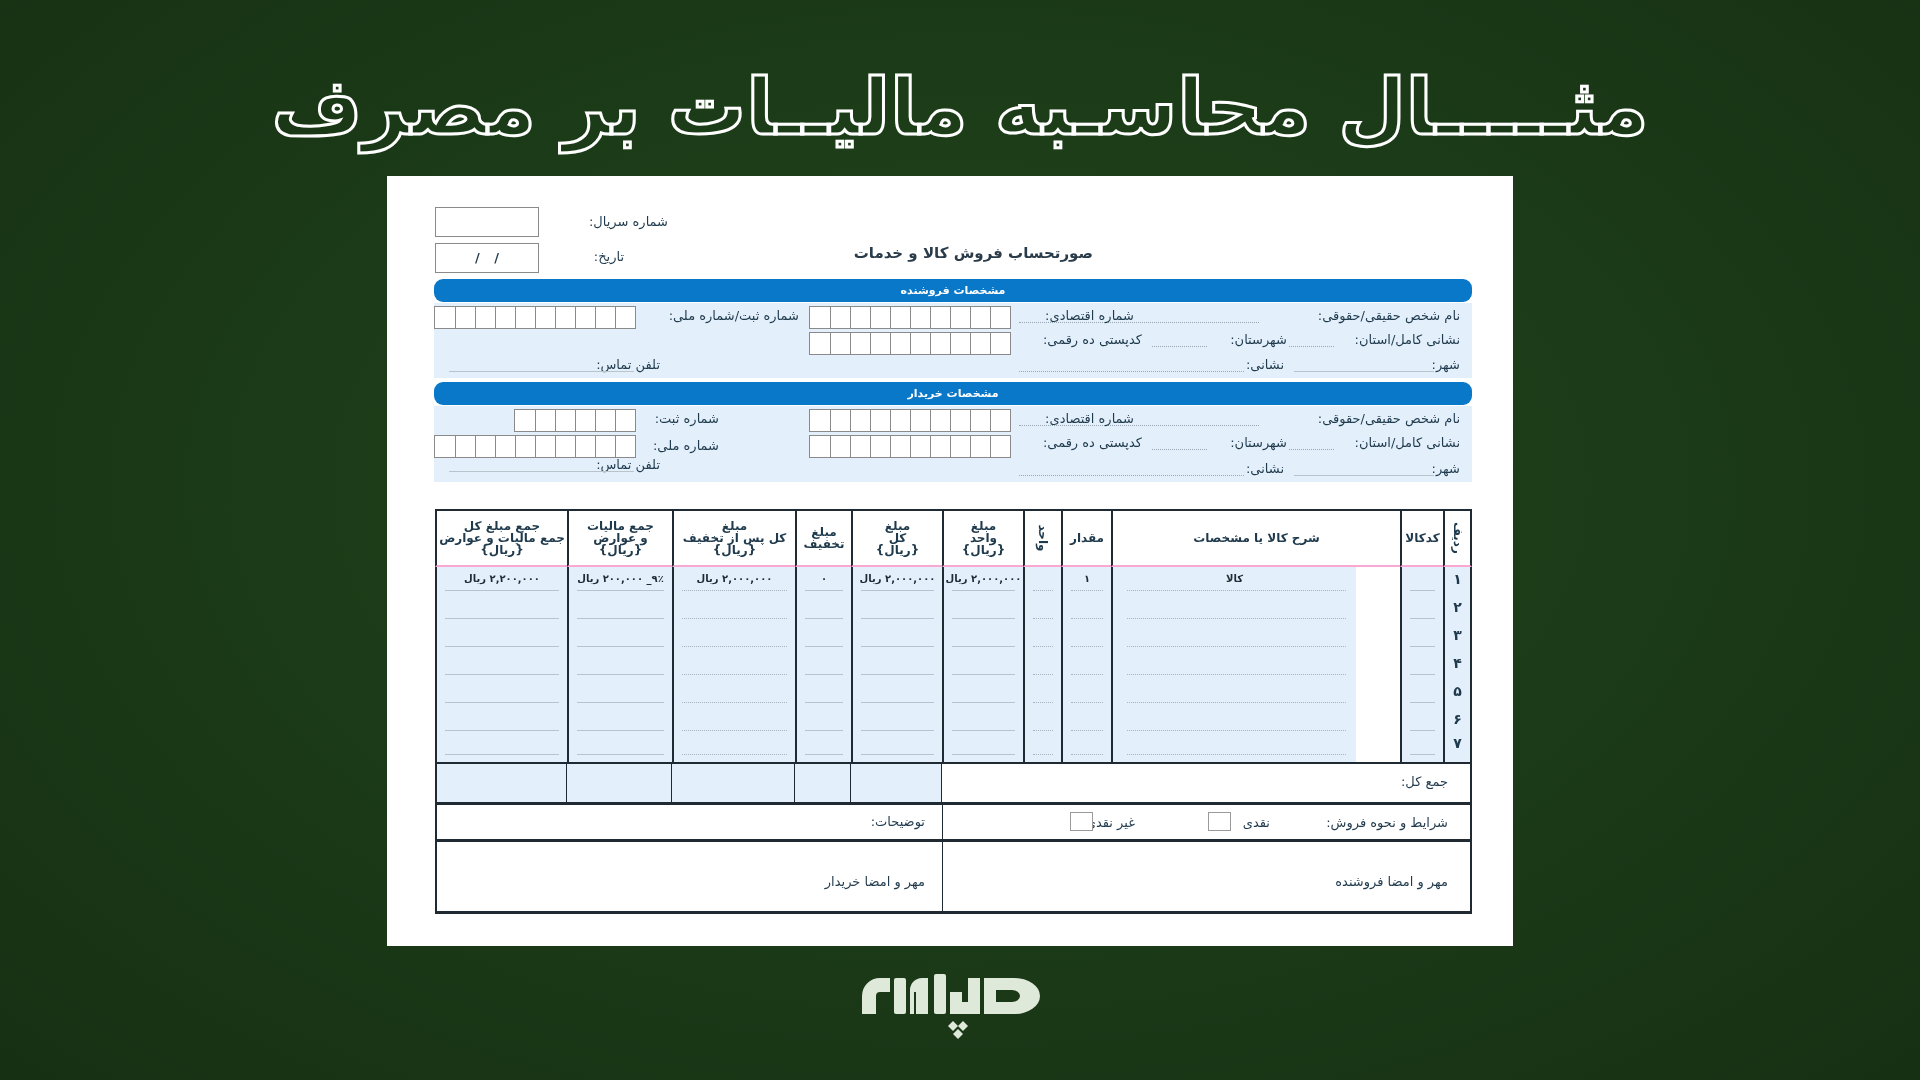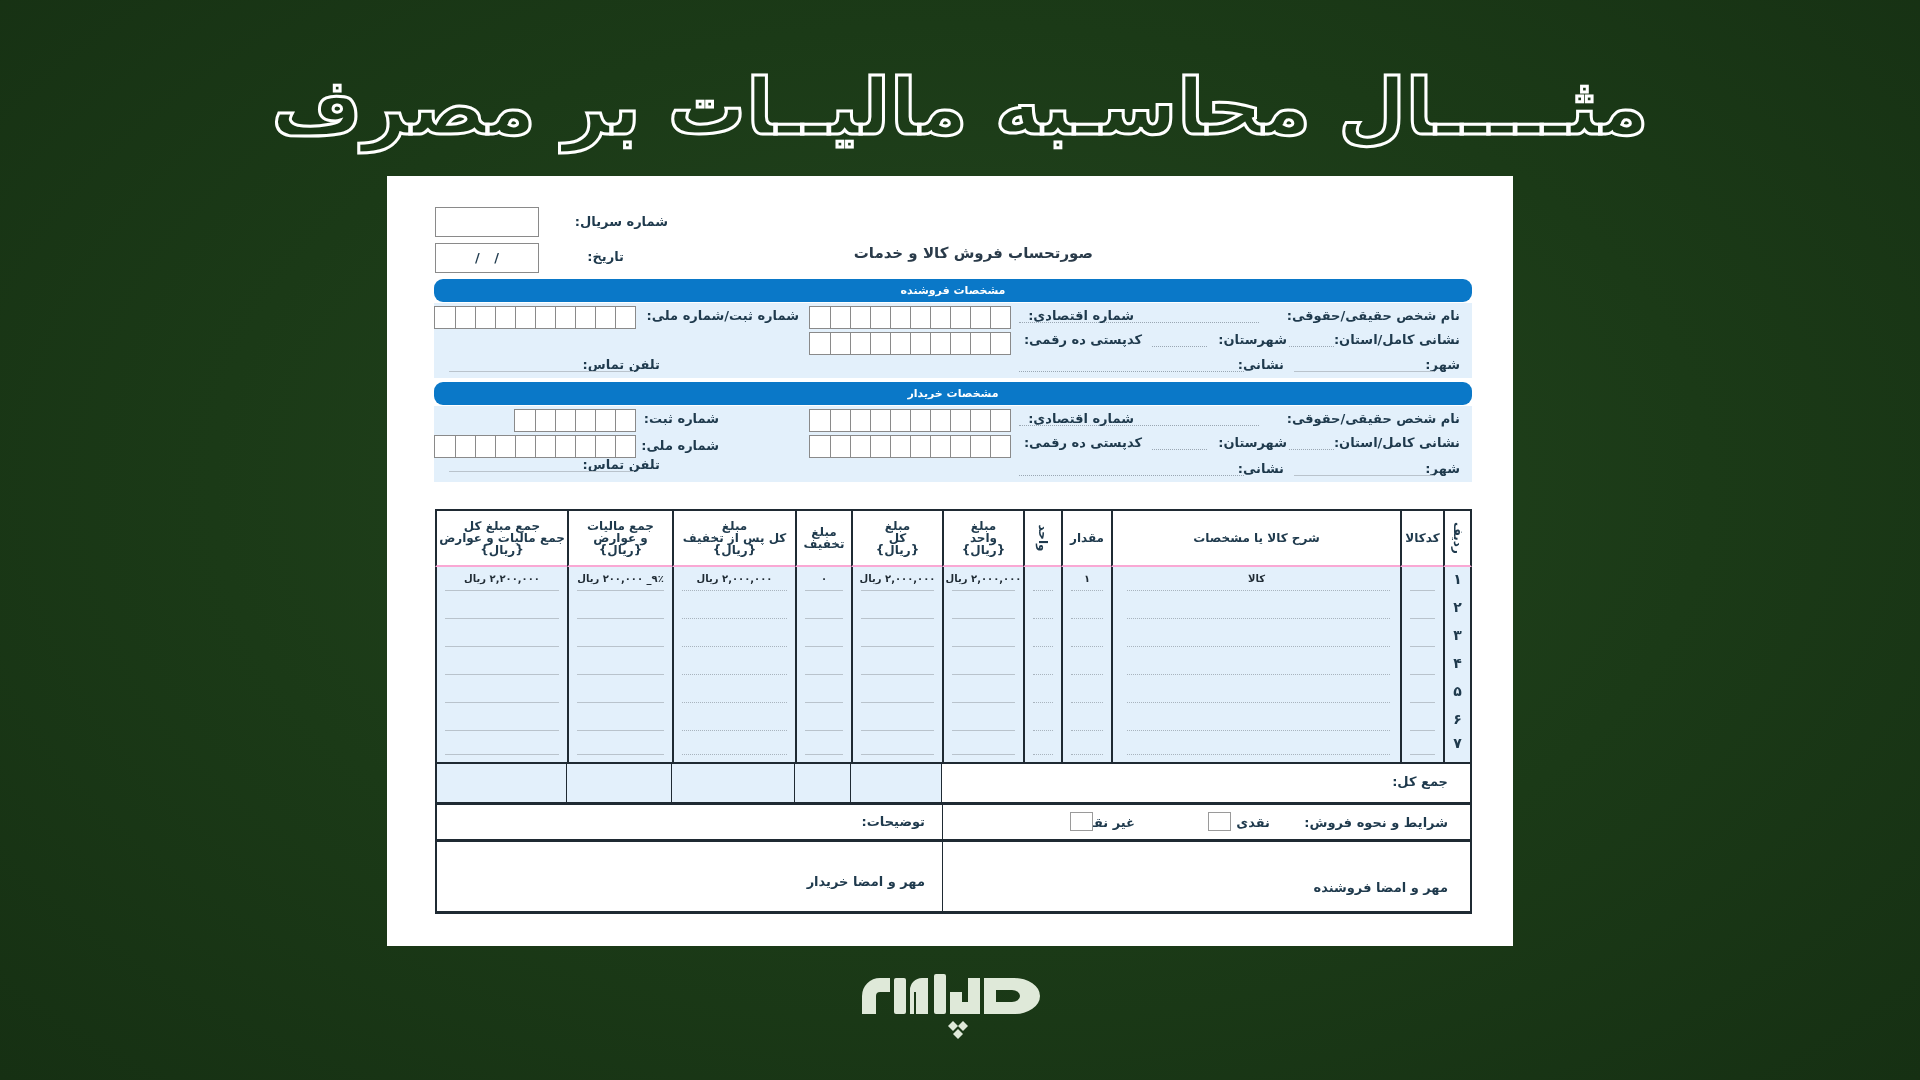--- a/index.html
+++ b/index.html
@@ -18,21 +18,21 @@
     color: transparent;
     -webkit-text-stroke: 3px #ffffff;
   }
   .panel {
     position: absolute; left: 387px; top: 176px; width: 1126px; height: 770px;
     background: #ffffff;
   }
   .abs { position: absolute; }
   .lbl {
     position: absolute; direction: rtl; white-space: nowrap;
-    font-weight: bold; font-size: 13px; color: #1f3a4d;
+    font-weight: normal; font-size: 13px; color: #1f3a4d;
   }
   .box {
     position: absolute; border: 1px solid #8a8a8a; background: #fff;
     font-size: 13px; font-weight: bold; text-align: center; color: #1f3a4d;
   }
   .doc-title {
     position: absolute; direction: rtl; white-space: nowrap;
     font-weight: bold; font-size: 15px; color: #2a3b4a;
   }
   .band {
@@ -408,21 +408,21 @@
         <div class="bcell" style="top:114px;">
           <div class="d"></div>
         </div>
         <div class="bcell" style="top:142px;">
           <div class="d"></div>
         </div>
         <div class="bcell" style="top:166px;">
           <div class="d"></div>
         </div>
     </div>
-    <div class="bcol" style="left:676px; width:289px;">
+    <div class="bcol" style="left:676px; width:245px;">
       <div class="bcell" style="top:2px;"><span>کالا</span><div class="d" style="left:14px; right:10px;"></div></div>
       <div class="bcell" style="top:30px;">
           <div class="d" style="left:14px; right:10px;"></div>
         </div>
         <div class="bcell" style="top:58px;">
           <div class="d" style="left:14px; right:10px;"></div>
         </div>
         <div class="bcell" style="top:86px;">
           <div class="d" style="left:14px; right:10px;"></div>
         </div>
@@ -485,21 +485,21 @@
       <div class="lbl" style="right:200px; top:10px;">نقدی</div>
       <div class="checkbox" style="left:771px; top:7px;"></div>
       <div class="lbl" style="right:335px; top:10px;">غیر نقدی</div>
       <div class="checkbox" style="left:633px; top:7px;"></div>
     </div>
     <div class="thick" style="left:0; top:330px; width:1037px; height:3px;"></div>
 
     <div class="abs" style="left:0; top:333px; width:1037px; height:72px; border-left:2px solid #1f2a33; border-right:2px solid #1f2a33; border-bottom:3px solid #1f2a33;">
       <div class="abs" style="left:505px; top:0; width:1px; height:69px; background:#1f2a33;"></div>
       <div class="lbl" style="right:545px; top:32px;">مهر و امضا خریدار</div>
-      <div class="lbl" style="right:22px; top:38px;">مهر و امضا فروشنده</div>
+      <div class="lbl" style="right:22px; top:32px;">مهر و امضا فروشنده</div>
     </div>
   </div>
 </div>
 
 <div class="logo" title="">
   <svg width="196" height="72" viewBox="0 0 196 72">
     <g fill="#dfe9d9">
       <path d="M8 44 V26 a18 18 0 0 1 18 -18 h10 v14 h-10 a4 4 0 0 0 -4 4 v18 z"></path>
       <rect x="40" y="8" width="12" height="36" rx="2"></rect>
       <path d="M56 44 V20 a12 12 0 0 1 12 -12 h6 v36 h-12 v-22 h-2 v22 z"></path>

